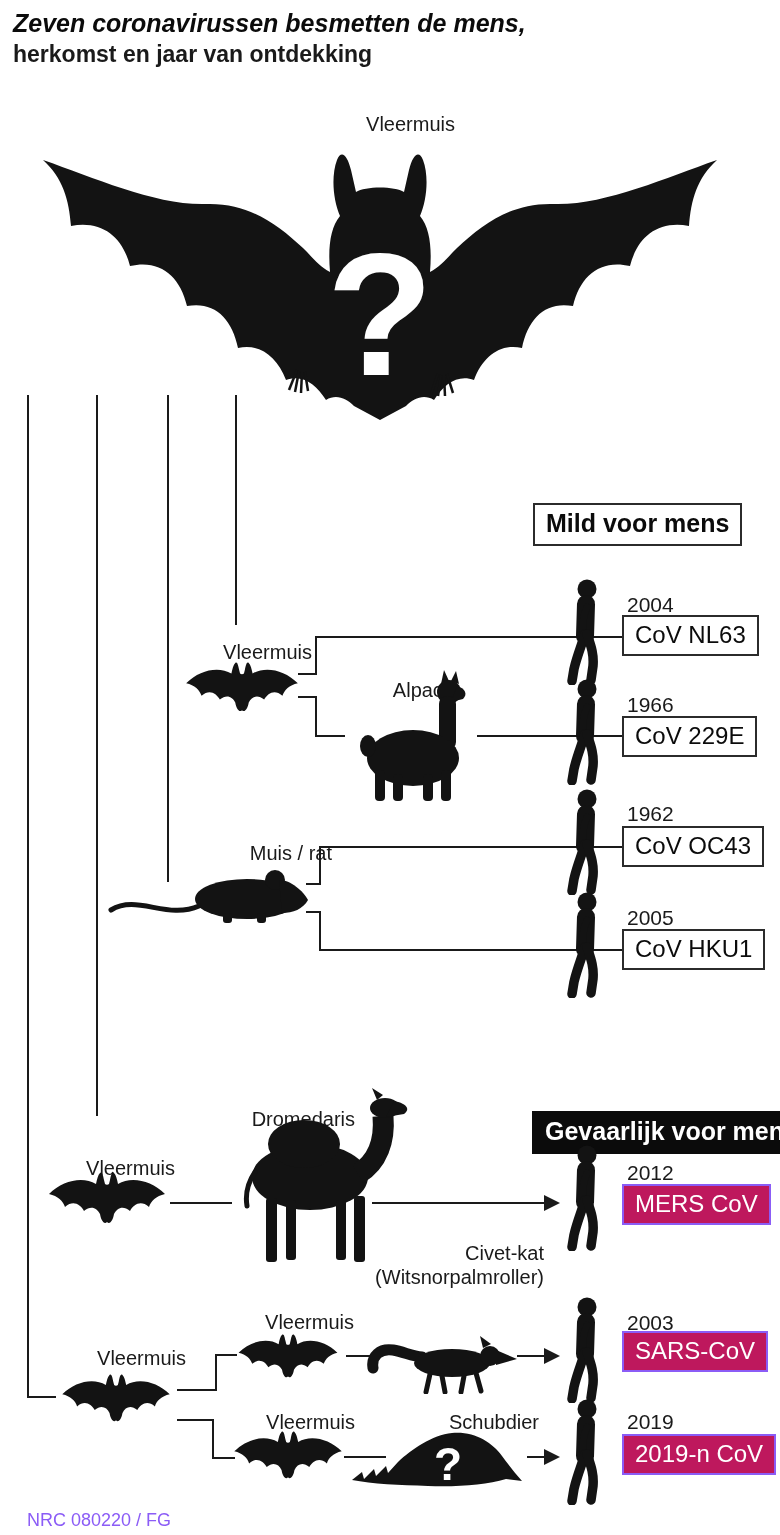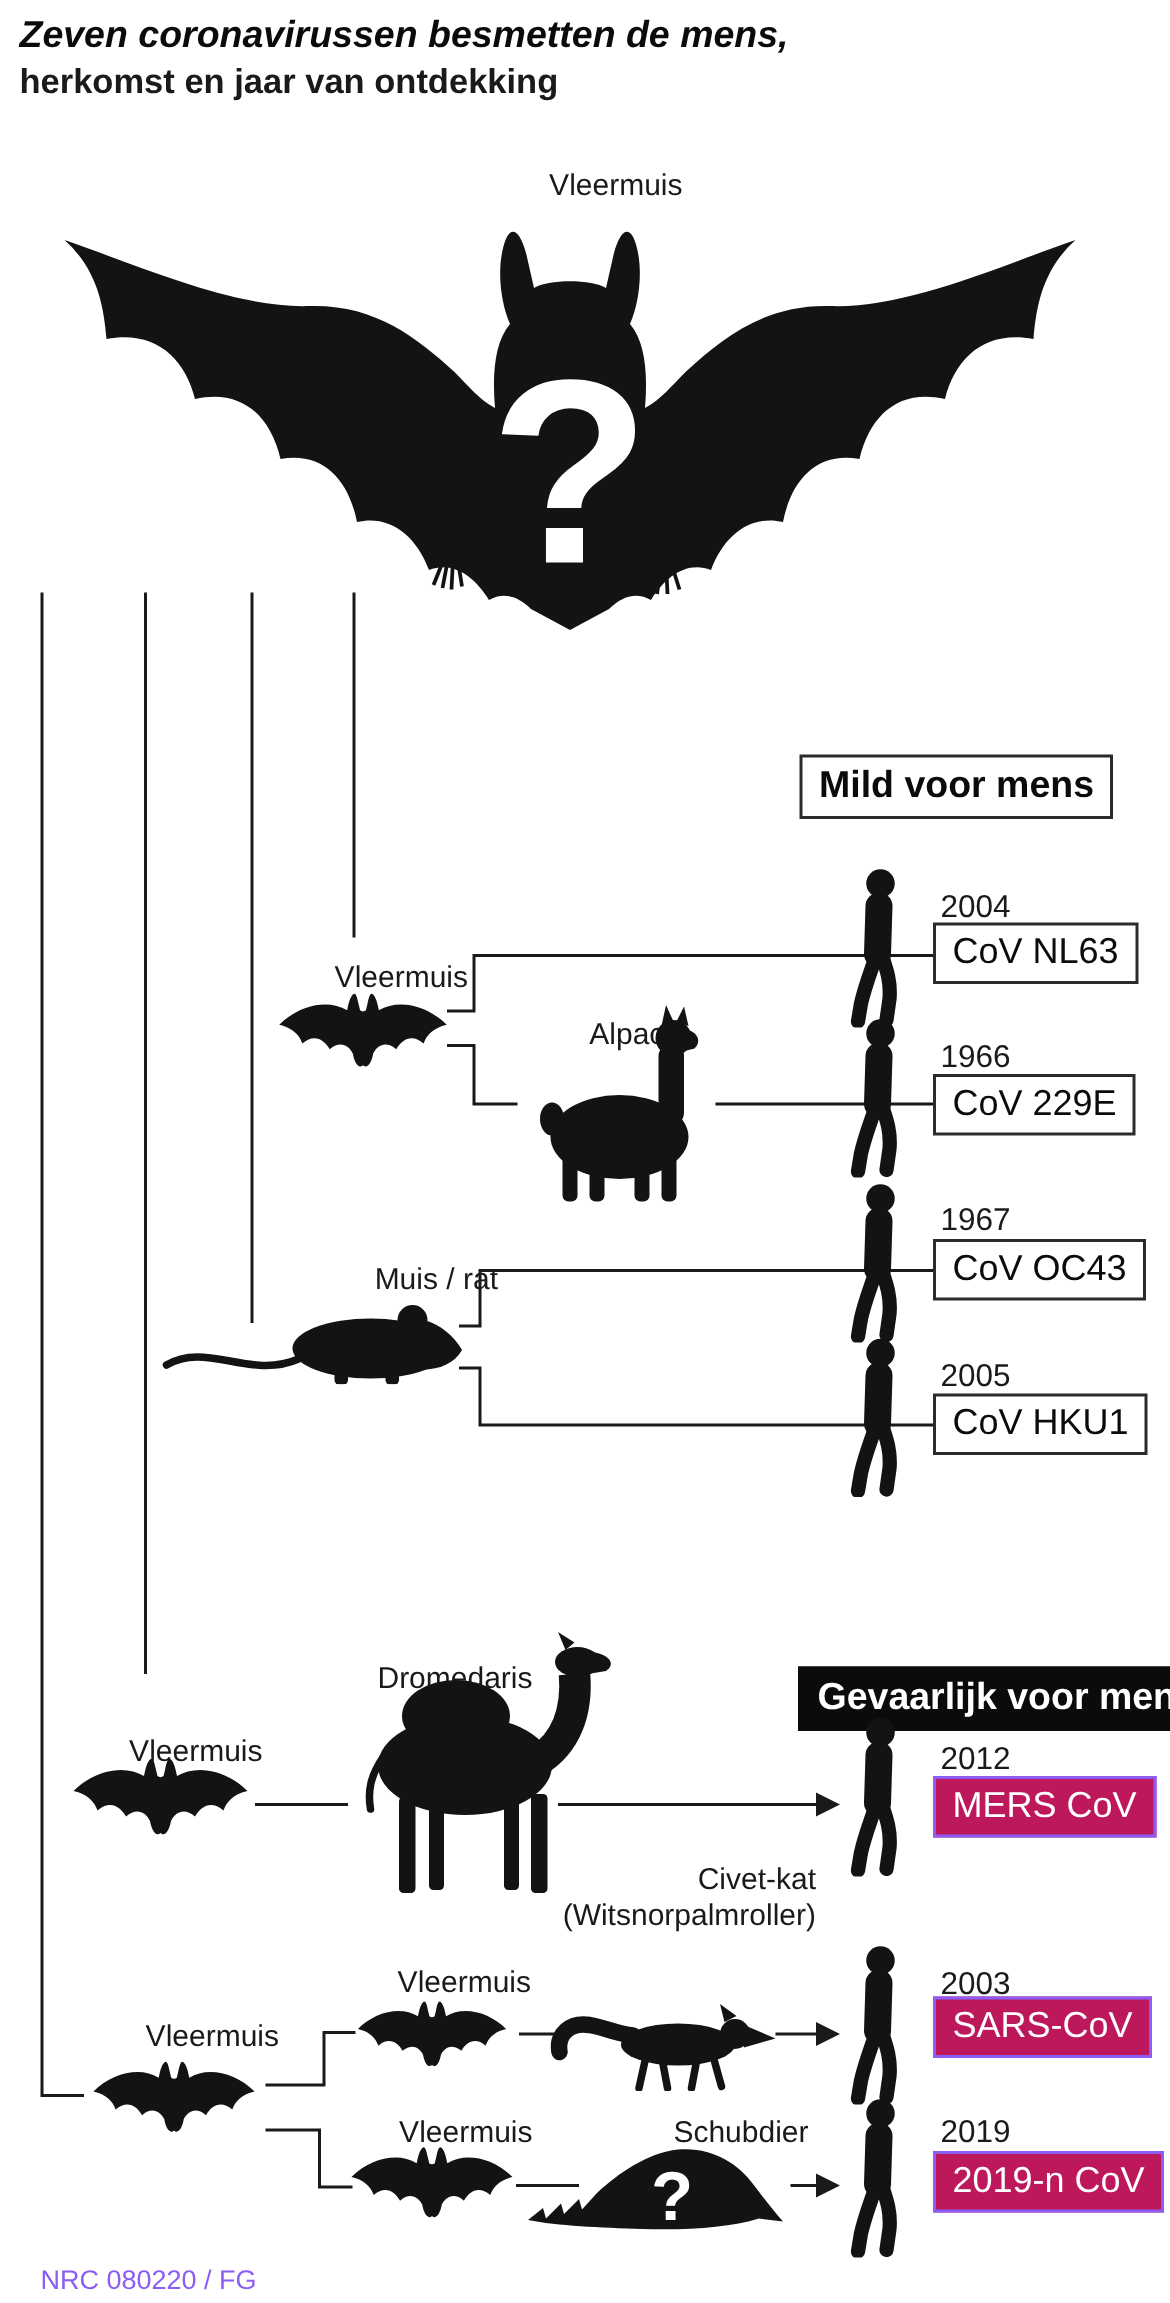--- a/index.html
+++ b/index.html
@@ -215,21 +215,21 @@
   <svg class="abs" style="left:560px;top:1399px" width="52" height="106" viewBox="0 0 52 106">
       <use href="#sym-human"></use>
     </svg>
 
   <div class="abs year" style="left:627px;top:594px">2004</div>
   <div class="abs vbox mild" style="left:622px;top:615px">CoV NL63</div>
 
   <div class="abs year" style="left:627px;top:694px">1966</div>
   <div class="abs vbox mild" style="left:622px;top:716px">CoV 229E</div>
 
-  <div class="abs year" style="left:627px;top:803px">1967</div>
+  <div class="abs year" style="left:627px;top:803px">1962</div>
   <div class="abs vbox mild" style="left:622px;top:826px">CoV OC43</div>
 
   <div class="abs year" style="left:627px;top:907px">2005</div>
   <div class="abs vbox mild" style="left:622px;top:929px">CoV HKU1</div>
 
   <div class="abs year" style="left:627px;top:1162px">2012</div>
   <div class="abs vbox dangerous" style="left:622px;top:1184px">MERS CoV</div>
 
   <div class="abs year" style="left:627px;top:1312px">2003</div>
   <div class="abs vbox dangerous" style="left:622px;top:1331px">SARS-CoV</div>

